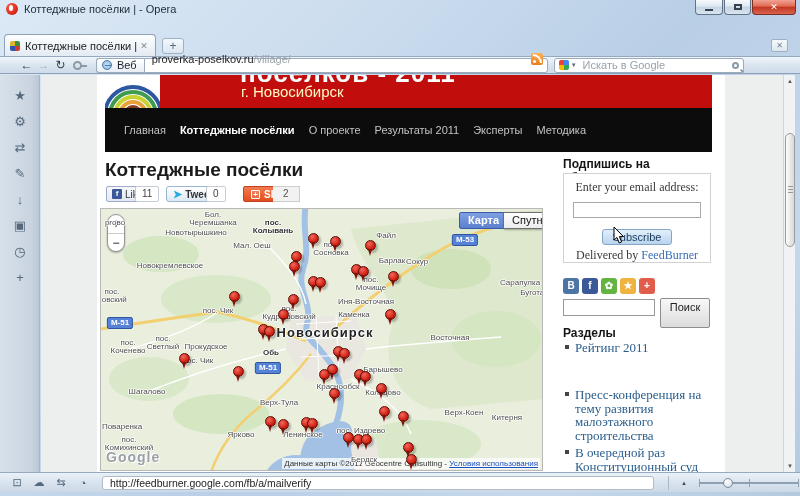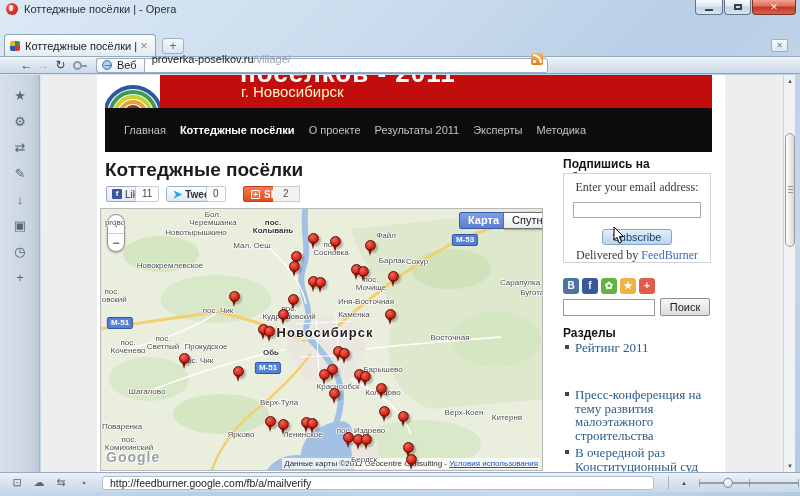--- a/index.html
+++ b/index.html
@@ -123,21 +123,21 @@
   .fbwidget{position:absolute;left:466px;top:98px;width:148px;height:90px;border:1px solid #d2d2d2;background:#fff;text-align:center;}
   .fb-prompt{margin-top:6px;font-family:"Liberation Serif",serif;font-size:12px;color:#3a3a3a;}
   .fb-input{margin-top:7px;width:128px;height:16px;border:1px solid #a9a9a9;background:#fff;}
   .fb-sub{margin-top:10px;display:inline-block;padding:1px 10px;font-size:11px;color:#1a3a5c;
     background:linear-gradient(#e3f0fb,#b9d4ee);border:1px solid #84a5c6;border-radius:3px;}
   .fb-del{margin-top:3px;font-family:"Liberation Serif",serif;font-size:12px;color:#3a3a3a;}
   .fb-del a{color:#3a6cb5;text-decoration:none;}
   .smicons{position:absolute;left:466px;top:203px;display:flex;gap:3px;}
   .smicon{width:16px;height:16px;border-radius:3px;color:#fff;font-size:10px;font-weight:bold;text-align:center;line-height:16px;}
   .sidesearch{position:absolute;left:466px;top:224px;width:92px;height:17px;border:1px solid #999;background:#fff;}
-  .sidesearch-btn{position:absolute;left:563px;top:223px;width:50px;height:18px;border:1px solid #8e8e8e;border-radius:2px;
+  .sidesearch-btn{position:absolute;left:563px;top:223px;width:50px;height:30px;border:1px solid #8e8e8e;border-radius:2px;
     background:linear-gradient(#f8f8f8,#dcdcdc);font-size:11px;color:#222;text-align:center;line-height:17px;}
   .sidelist{position:absolute;left:466px;width:150px;margin:0;padding:0;list-style:none;}
   .sidelist li{position:relative;padding-left:12px;font-family:"Liberation Serif",serif;font-size:13px;line-height:13.5px;color:#2a5d8c;margin-bottom:4px;}
   .sidelist li:before{content:"";position:absolute;left:2px;top:4px;width:4px;height:4px;background:#444;}
   
   .cursor{position:absolute;left:516px;top:152px;width:12px;height:18px;z-index:50;}
   
   .vscroll{position:absolute;right:5px;top:75px;width:12px;height:397px;background:#f1f2f3;border-left:1px solid #d5d5d5;}
   .sb-arrow{position:absolute;left:0;width:12px;height:12px;font-size:6px;color:#555;text-align:center;line-height:12px;}
   .sb-up{top:0;}.sb-down{bottom:0;}
@@ -193,20 +193,26 @@
     <div class="navbtn reload">↻</div>
     <div class="keyicon"></div>
     <div class="webbtn">
       <span class="globe"></span>
       <span>Веб</span>
     </div>
     <div class="urlfield">
       <span class="url-host">proverka-poselkov.ru</span>
         <span class="url-path">/village/</span>
       <span class="rss"></span>
+    </div>
+    <div class="searchbox">
+      <span class="gicon"></span>
+      <span class="s-arrow">▼</span>
+      <input readonly="" placeholder="Искать в Google" style="">
+      <span class="mag"></span>
     </div>
   </div>
 
   <div class="panelbar" id="panelbar">
       <div class="panel-icon" style="margin-top: 10px;">★</div>
       <div class="panel-icon" style="margin-top: 4px;">⚙</div>
       <div class="panel-icon" style="margin-top: 4px;">⇄</div>
       <div class="panel-icon" style="margin-top: 4px;">✎</div>
       <div class="panel-icon" style="margin-top: 4px;">↓</div>
       <div class="panel-icon" style="margin-top: 4px;">▣</div>

